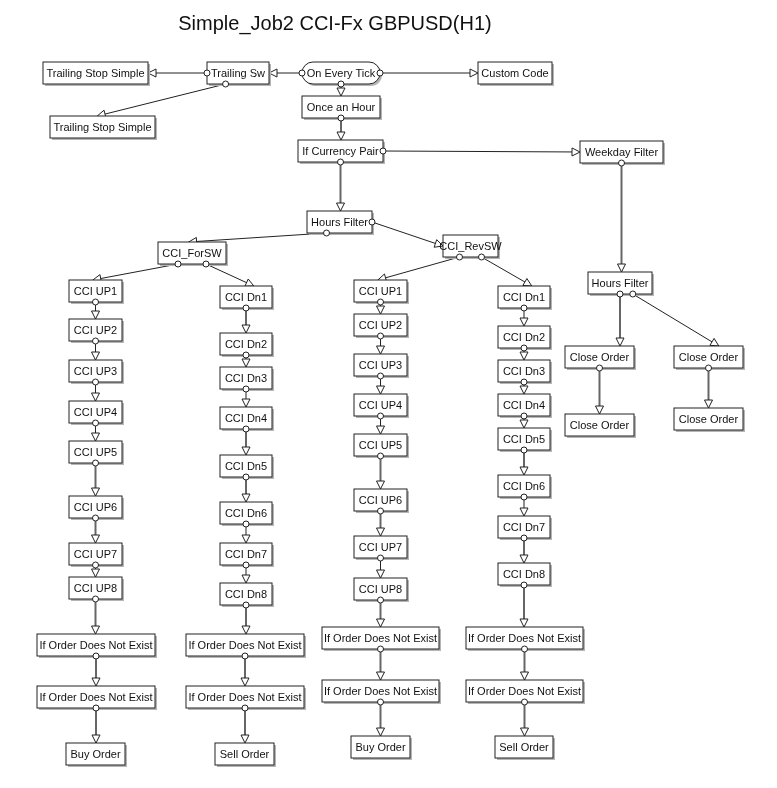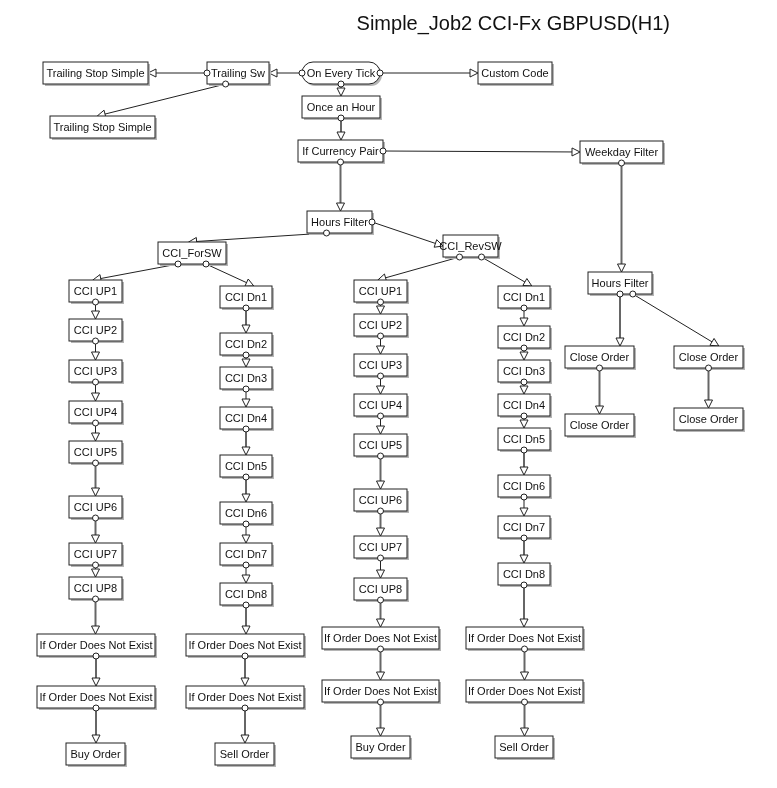--- a/index.html
+++ b/index.html
@@ -1,18 +1,18 @@
 <!DOCTYPE html>
 <html><head>
 <meta charset="utf-8">
 <style>
   html, body { margin: 0; padding: 0; background: #ffffff; }
   body { width: 777px; height: 788px; position: relative; overflow: hidden;
          font-family: "Liberation Sans", sans-serif; color: #111; }
-  #title { position: absolute; left: 0; width: 670px; top: 12px; text-align: right;
+  #title { position: absolute; left: 0; width: 670px; top: 12px; text-align: center;
            font-size: 20px; color: #111; }
   #diagram { position: absolute; left: 0; top: 0; }
   .node-rect { fill: #ffffff; stroke: #222; stroke-width: 1; }
   .node-shadow { fill: #b5b5b5; }
   .node-text { font-family: "Liberation Sans", sans-serif; font-size: 11px; fill: #111; }
   .edge { stroke: #222; stroke-width: 1; fill: none; }
   .edge.gray { stroke: #666; stroke-width: 2; }
   .port { fill: #ffffff; stroke: #222; stroke-width: 1; }
   .arrow { fill: #ffffff; stroke: #222; stroke-width: 1; }
 </style>

